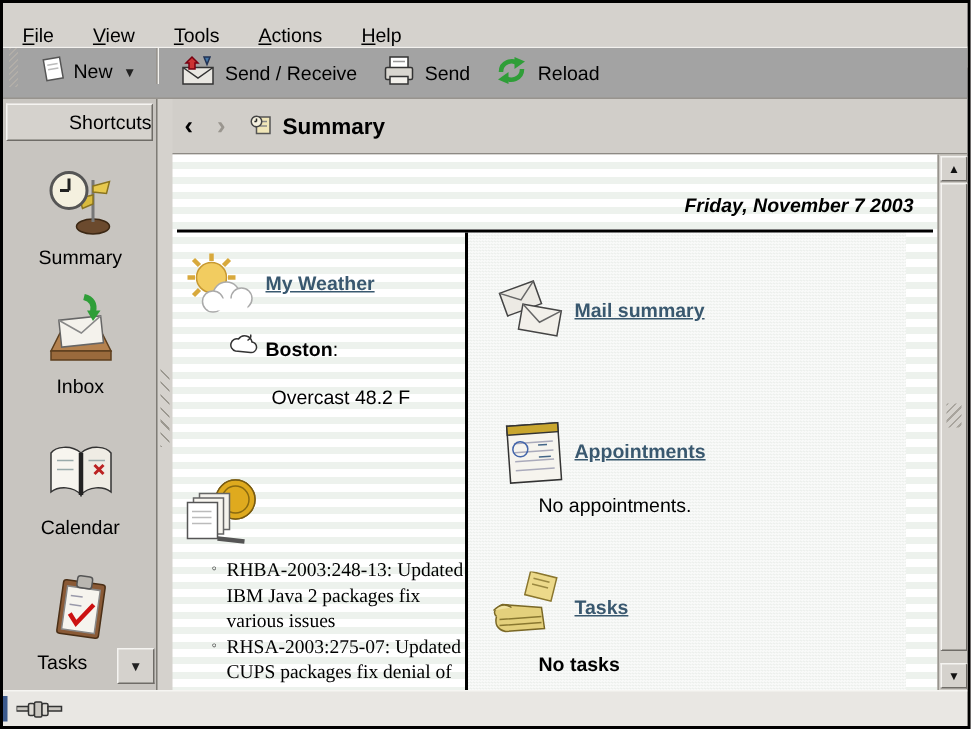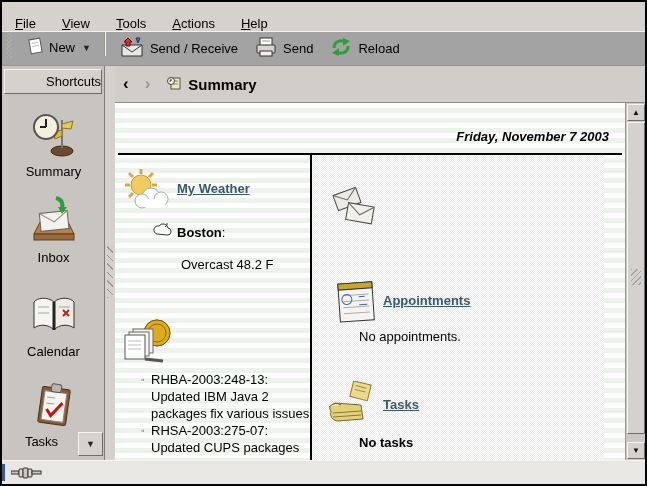--- a/index.html
+++ b/index.html
@@ -56,21 +56,21 @@
   .date-line { position:absolute; top:26px; right:16px; font-weight:bold;font-style:italic; }
   .hline { position:absolute; left:3px; top:50px; width:504px; height:2px; background:#000; }
   .vline { position:absolute; left:195px; top:52px; bottom:0; width:2px; background:#000; }
 
   .link { color:#39586f; font-weight:bold; text-decoration:underline; }
   .abs { position:absolute; }
 
   .errata-list { position:absolute; left:26px; top:268px; width:174px; line-height:17px; }
   .errata-item { display:flex; }
   .errata-item .bullet { width:10px; color:#444; font-size:10px; line-height:17px; }
-  .errata-item .txt { flex:1; }
+  .errata-item .txt { flex:1;font-family:Liberation Serif, serif; }
 
   
   .scrollbar { position:absolute; right:0; top:37px; width:20px; height:357px;
                background:#ccc9c3; border-left:1px solid #98948e; }
   .sc-btn { position:absolute; left:1px; width:18px; height:17px; background:#d5d2cd;
             border:1px solid; border-color:#f5f4f1 #6f6c67 #6f6c67 #f5f4f1;
             font-size:8px; text-align:center; line-height:15px; color:#111; }
   .sc-up { top:1px; } .sc-down { bottom:1px; }
   .sc-thumb { position:absolute; left:1px; top:19px; width:18px; height:312px; background:#d5d2cd;
               border:1px solid; border-color:#f5f4f1 #6f6c67 #6f6c67 #f5f4f1; }
@@ -302,20 +302,21 @@
             <g transform="rotate(-20 18 16)">
               <rect x="6" y="8" width="24" height="16" fill="#eceae4" stroke="#444"></rect>
               <polyline points="6,8 18,17 30,8" fill="none" stroke="#666"></polyline>
             </g>
             <g transform="rotate(10 32 30)">
               <rect x="18" y="22" width="26" height="17" fill="#f2f0ea" stroke="#444"></rect>
               <polyline points="18,22 31,32 44,22" fill="none" stroke="#666"></polyline>
             </g>
           </svg>
       </span>
+      <a class="abs link" style="left:268px; top:96px;">Mail summary</a>
 
       <span class="abs sb-icon" style="left:218px; top:174px;">
         <svg width="46" height="48" viewBox="0 0 46 48">
             <g transform="rotate(-4 22 24)">
               <rect x="6" y="6" width="34" height="38" fill="#f6f4ee" stroke="#333"></rect>
               <rect x="6" y="6" width="34" height="6" fill="#c9a62e" stroke="#333"></rect>
               <line x1="10" y1="18" x2="36" y2="18" stroke="#aab"></line>
               <line x1="10" y1="24" x2="36" y2="24" stroke="#aab"></line>
               <line x1="10" y1="30" x2="36" y2="30" stroke="#aab"></line>
               <line x1="10" y1="36" x2="36" y2="36" stroke="#aab"></line>

